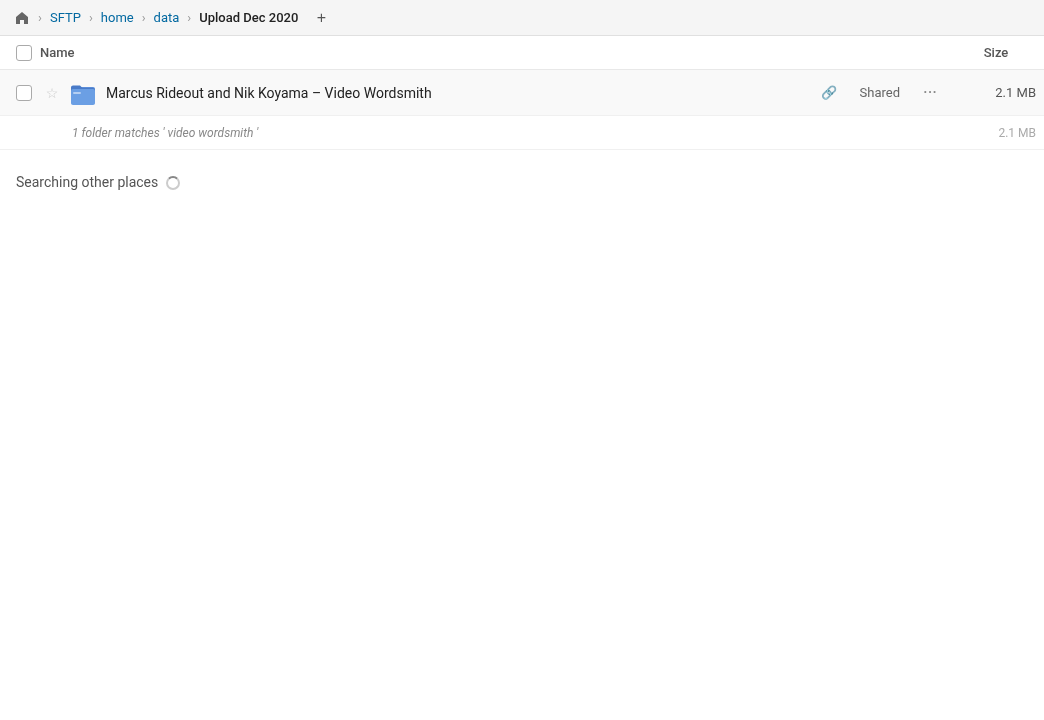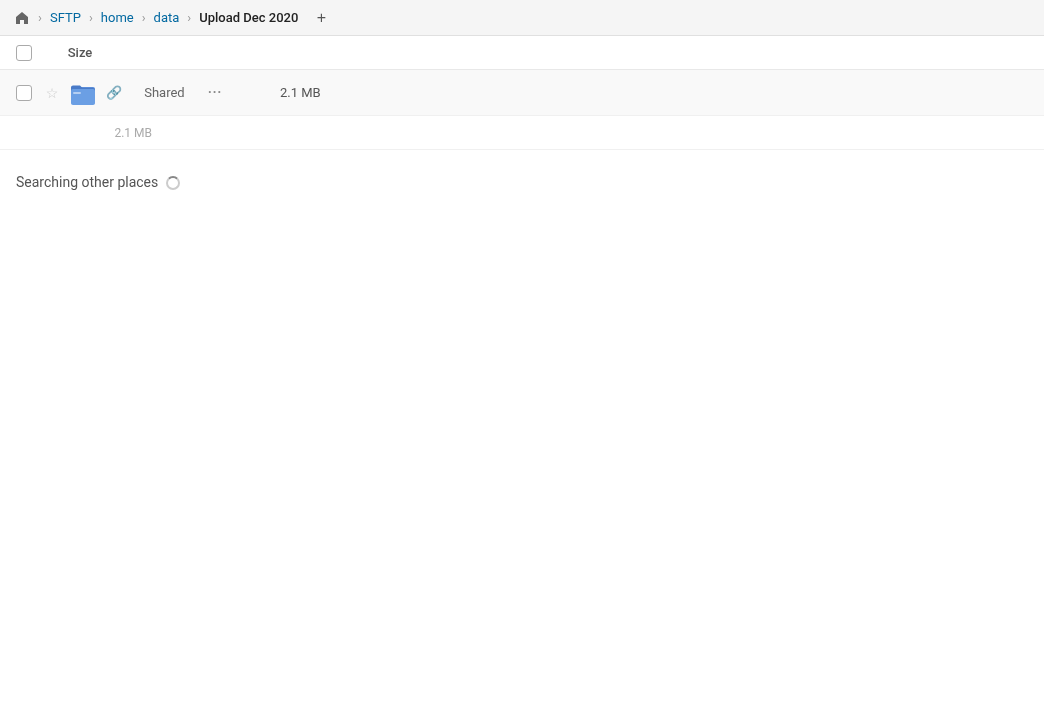--- a/index.html
+++ b/index.html
@@ -255,48 +255,51 @@
   <div class="breadcrumb-item active">
     <span>Upload Dec 2020</span>
   </div>
   <button class="breadcrumb-add">+</button>
 </div>
 
 <div class="column-header">
   <div class="col-checkbox">
     <div class="checkbox"></div>
   </div>
+  <div class="col-name">Name</div>
   <div class="col-size">Size</div>
 </div>
 
 <div class="file-row">
   <div class="col-checkbox">
     <div class="checkbox"></div>
   </div>
   <div class="file-star">
     <span>☆</span>
   </div>
   <div class="file-icon">
     <svg class="folder-icon-svg" viewBox="0 0 28 28" xmlns="http://www.w3.org/2000/svg">
       <rect x="2" y="8" width="24" height="17" rx="2" fill="#5b8dd9"></rect>
       <path d="M2 10.5V8.5C2 7.4 2.9 6.5 4 6.5h7l2.5 2.5H24c1.1 0 2 .9 2 2v1H2z" fill="#4a7bc8"></path>
       <rect x="2" y="10" width="24" height="16" rx="2" fill="#6b9fe4"></rect>
       <rect x="4" y="13" width="8" height="2" rx="1" fill="rgba(255,255,255,0.5)"></rect>
     </svg>
   </div>
+  <div class="file-name">Marcus Rideout and Nik Koyama – Video Wordsmith</div>
   <div class="file-shared-area">
     <span class="link-icon">🔗</span>
     <span class="shared-badge">Shared</span>
   </div>
   <div class="file-more">
     <span>···</span>
   </div>
   <div class="file-size">2.1 MB</div>
 </div>
 
 <div class="match-row">
+  <div class="match-text">1 folder matches ' video wordsmith '</div>
   <div class="match-size">2.1 MB</div>
 </div>
 
 <div class="searching-section">
   <span class="searching-label">Searching other places</span>
   <span class="spinner"></span>
 </div>
 
 </body></html>

